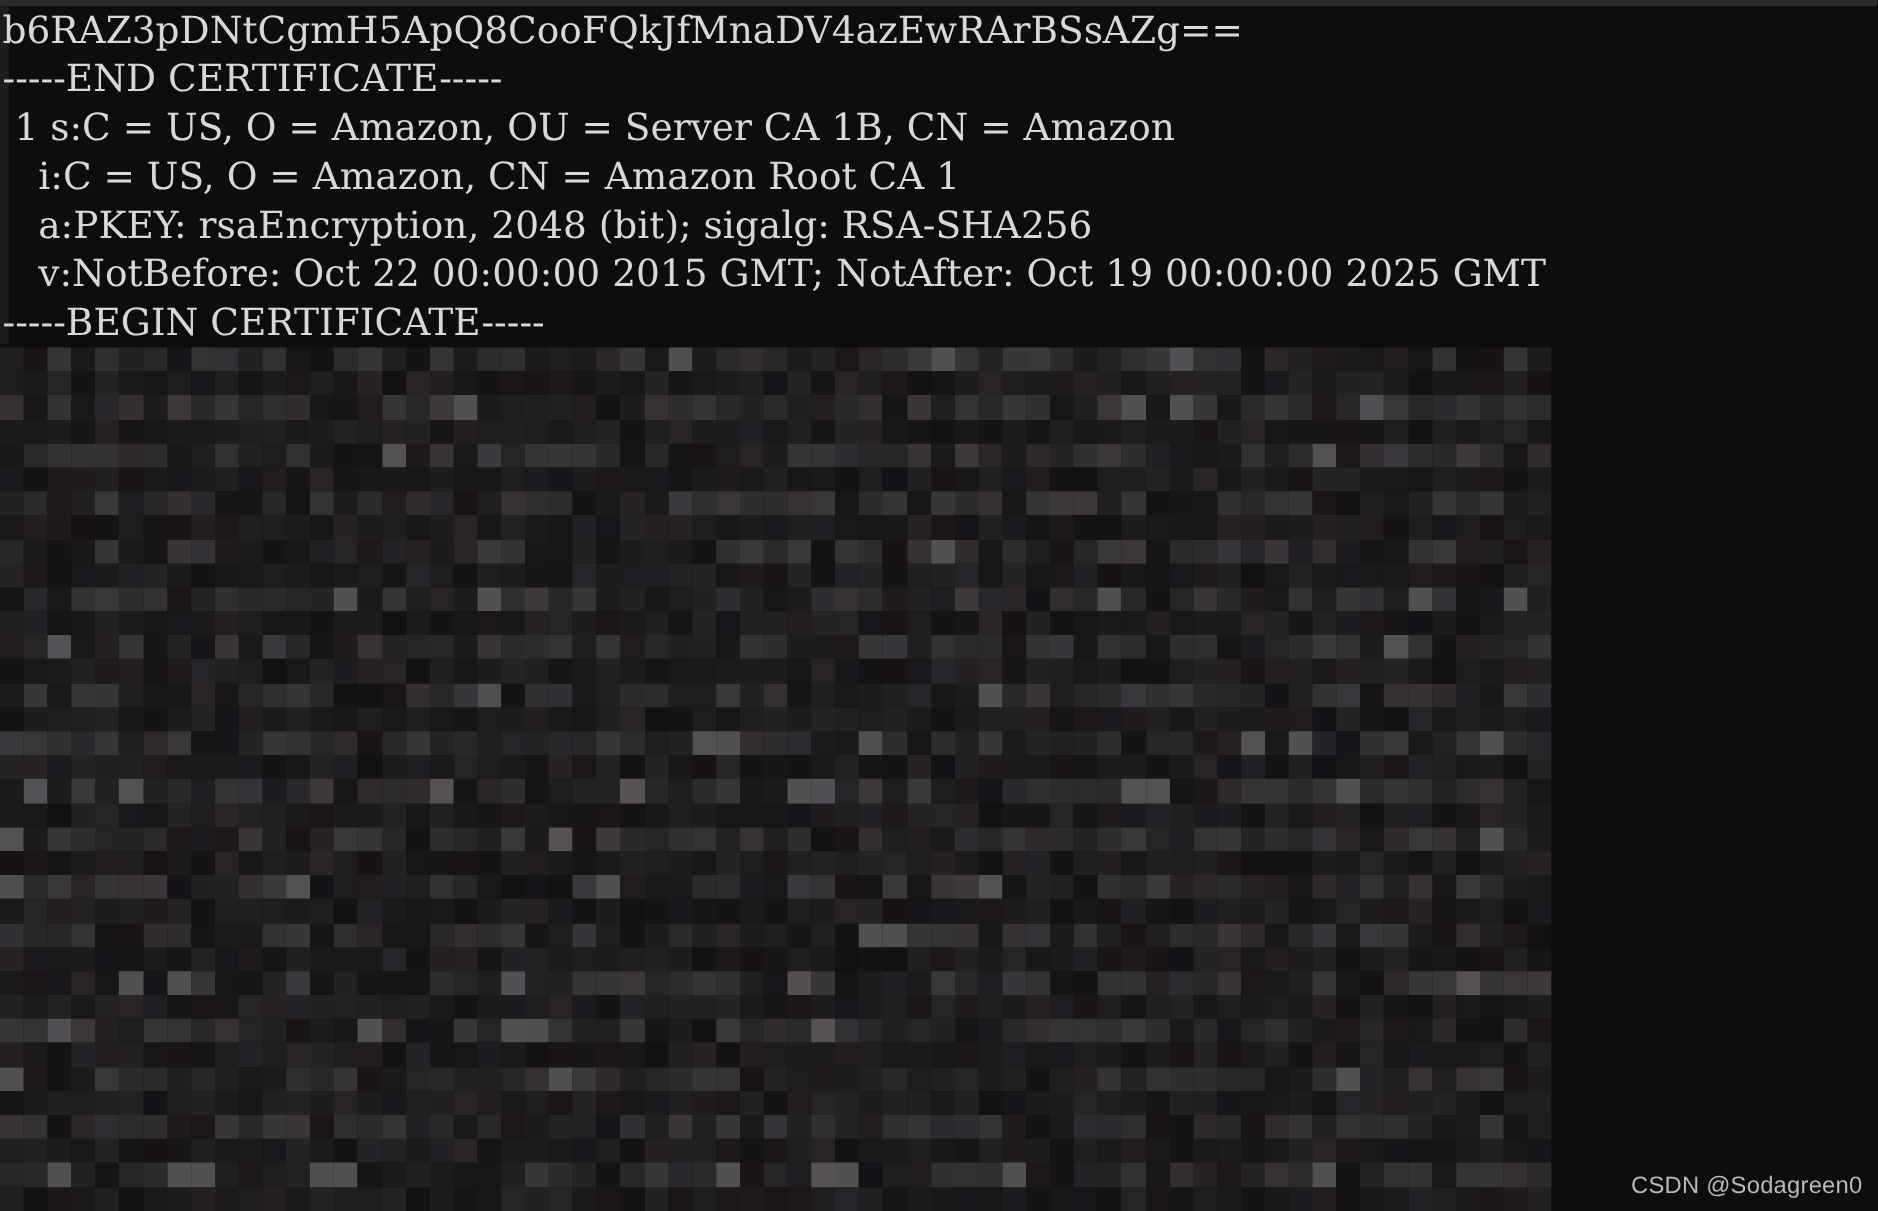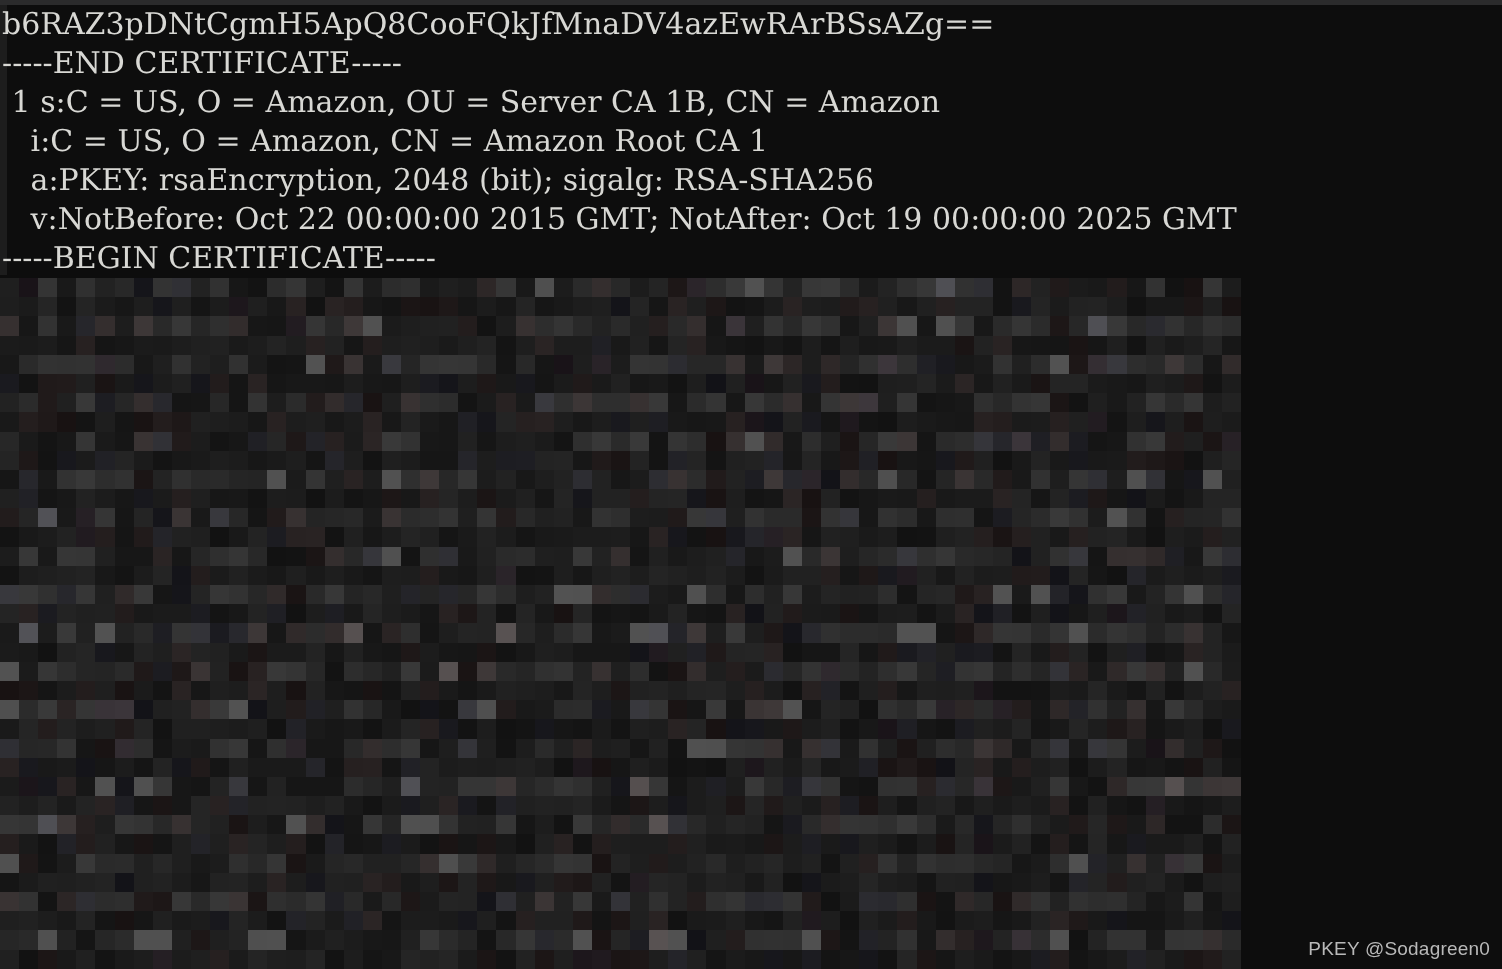--- a/index.html
+++ b/index.html
@@ -2488,15 +2488,15 @@
       <i style="background: rgb(29, 23, 28);"></i>
       <i style="background: rgb(32, 32, 37);"></i>
       <i style="background: rgb(53, 53, 53);"></i>
       <i style="background: rgb(20, 20, 20);"></i>
       <i style="background: rgb(56, 56, 56);"></i>
       <i style="background: rgb(59, 53, 53);"></i>
       <i style="background: rgb(35, 35, 35);"></i>
       <i style="background: rgb(20, 20, 20);"></i>
     </div>
 
-  <div class="watermark">PKEY @Sodagreen0</div>
+  <div class="watermark">CSDN @Sodagreen0</div>
 
 </div>
 
 </body></html>

